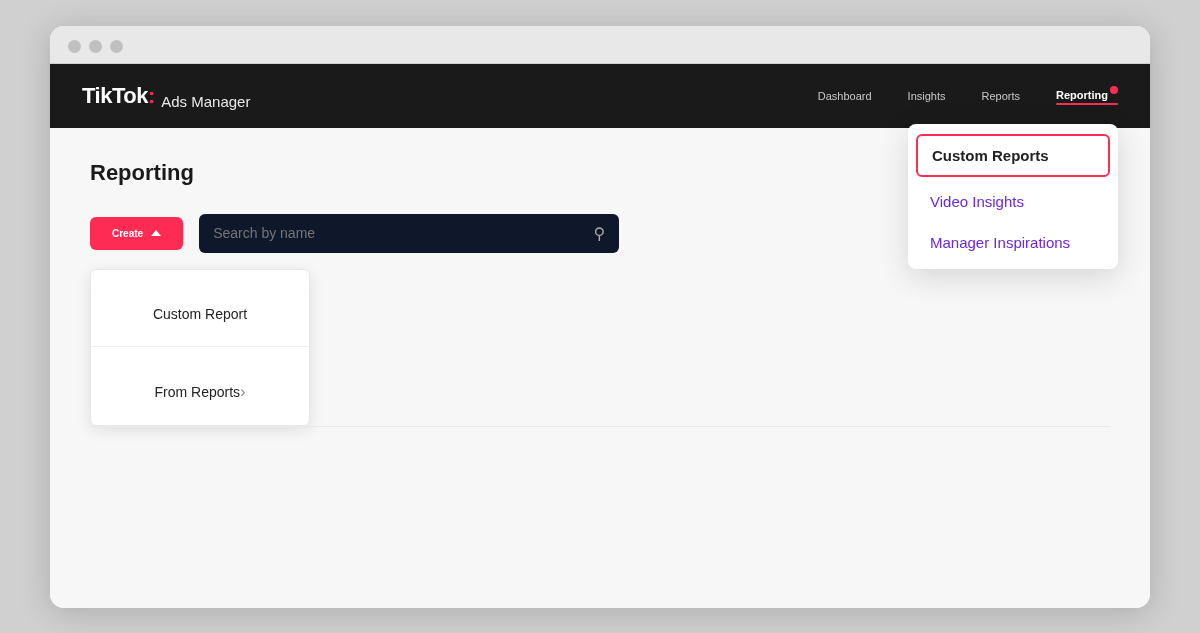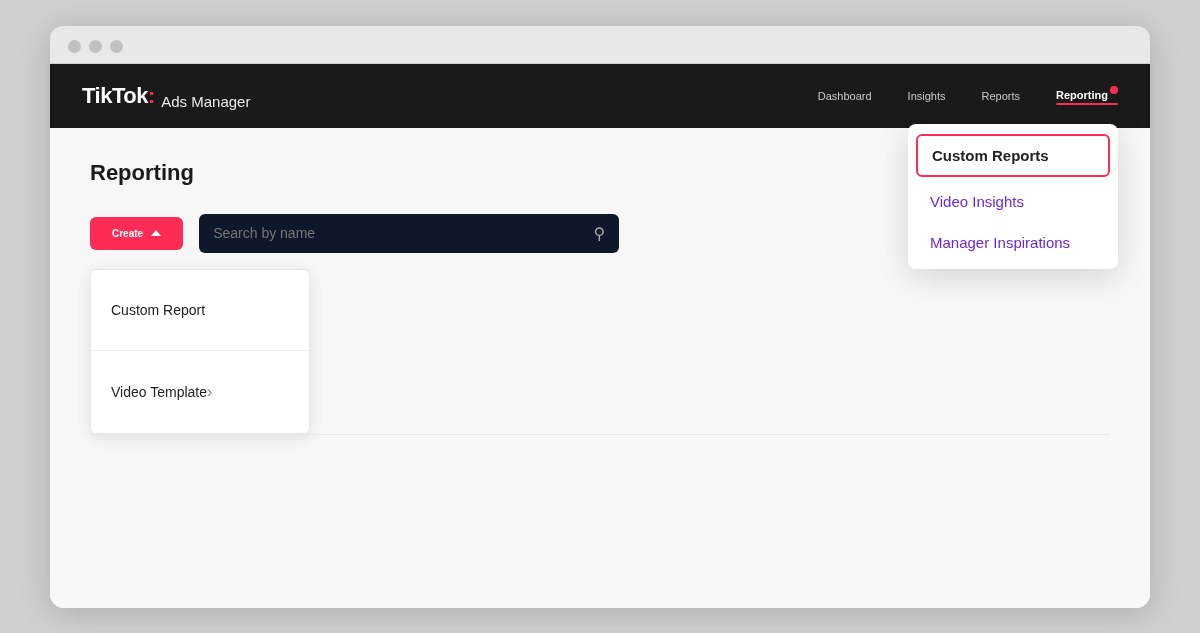--- a/index.html
+++ b/index.html
@@ -231,28 +231,29 @@
     .create-dropdown {
       background: #fff;
       border: 1px solid #e8e8e8;
       border-radius: 6px;
       box-shadow: 0 4px 16px rgba(0,0,0,0.10);
       width: 220px;
       overflow: hidden;
     }
 
     .create-dropdown-item {
-      padding: 32px 20px;
+      padding: 24px 20px;
       font-size: 14px;
       color: #222;
       cursor: pointer;
       display: flex;
       align-items: center;
-      justify-content: flex-start;
+      justify-content: center;
       border-bottom: 1px solid #f0f0f0;
+      margin-top: 12px;
     }
 
     .create-dropdown-item:last-child {
       border-bottom: none;
     }
 
     .arrow-right {
       color: #888;
       font-size: 16px;
     }
@@ -312,20 +313,20 @@
         <input class="search-input" type="text" placeholder="Search by name" style="">
         <span class="search-icon">⚲</span>
       </div>
     </div>
 
     <div class="create-dropdown">
       <div class="create-dropdown-item">
         <span>Custom Report</span>
       </div>
       <div class="create-dropdown-item">
-        <span>Video Template</span>
+        <span>From Reports</span>
         <span class="arrow-right">›</span>
       </div>
     </div>
 
     <div class="divider-line"></div>
   </div>
 </div>
 
 </body></html>

